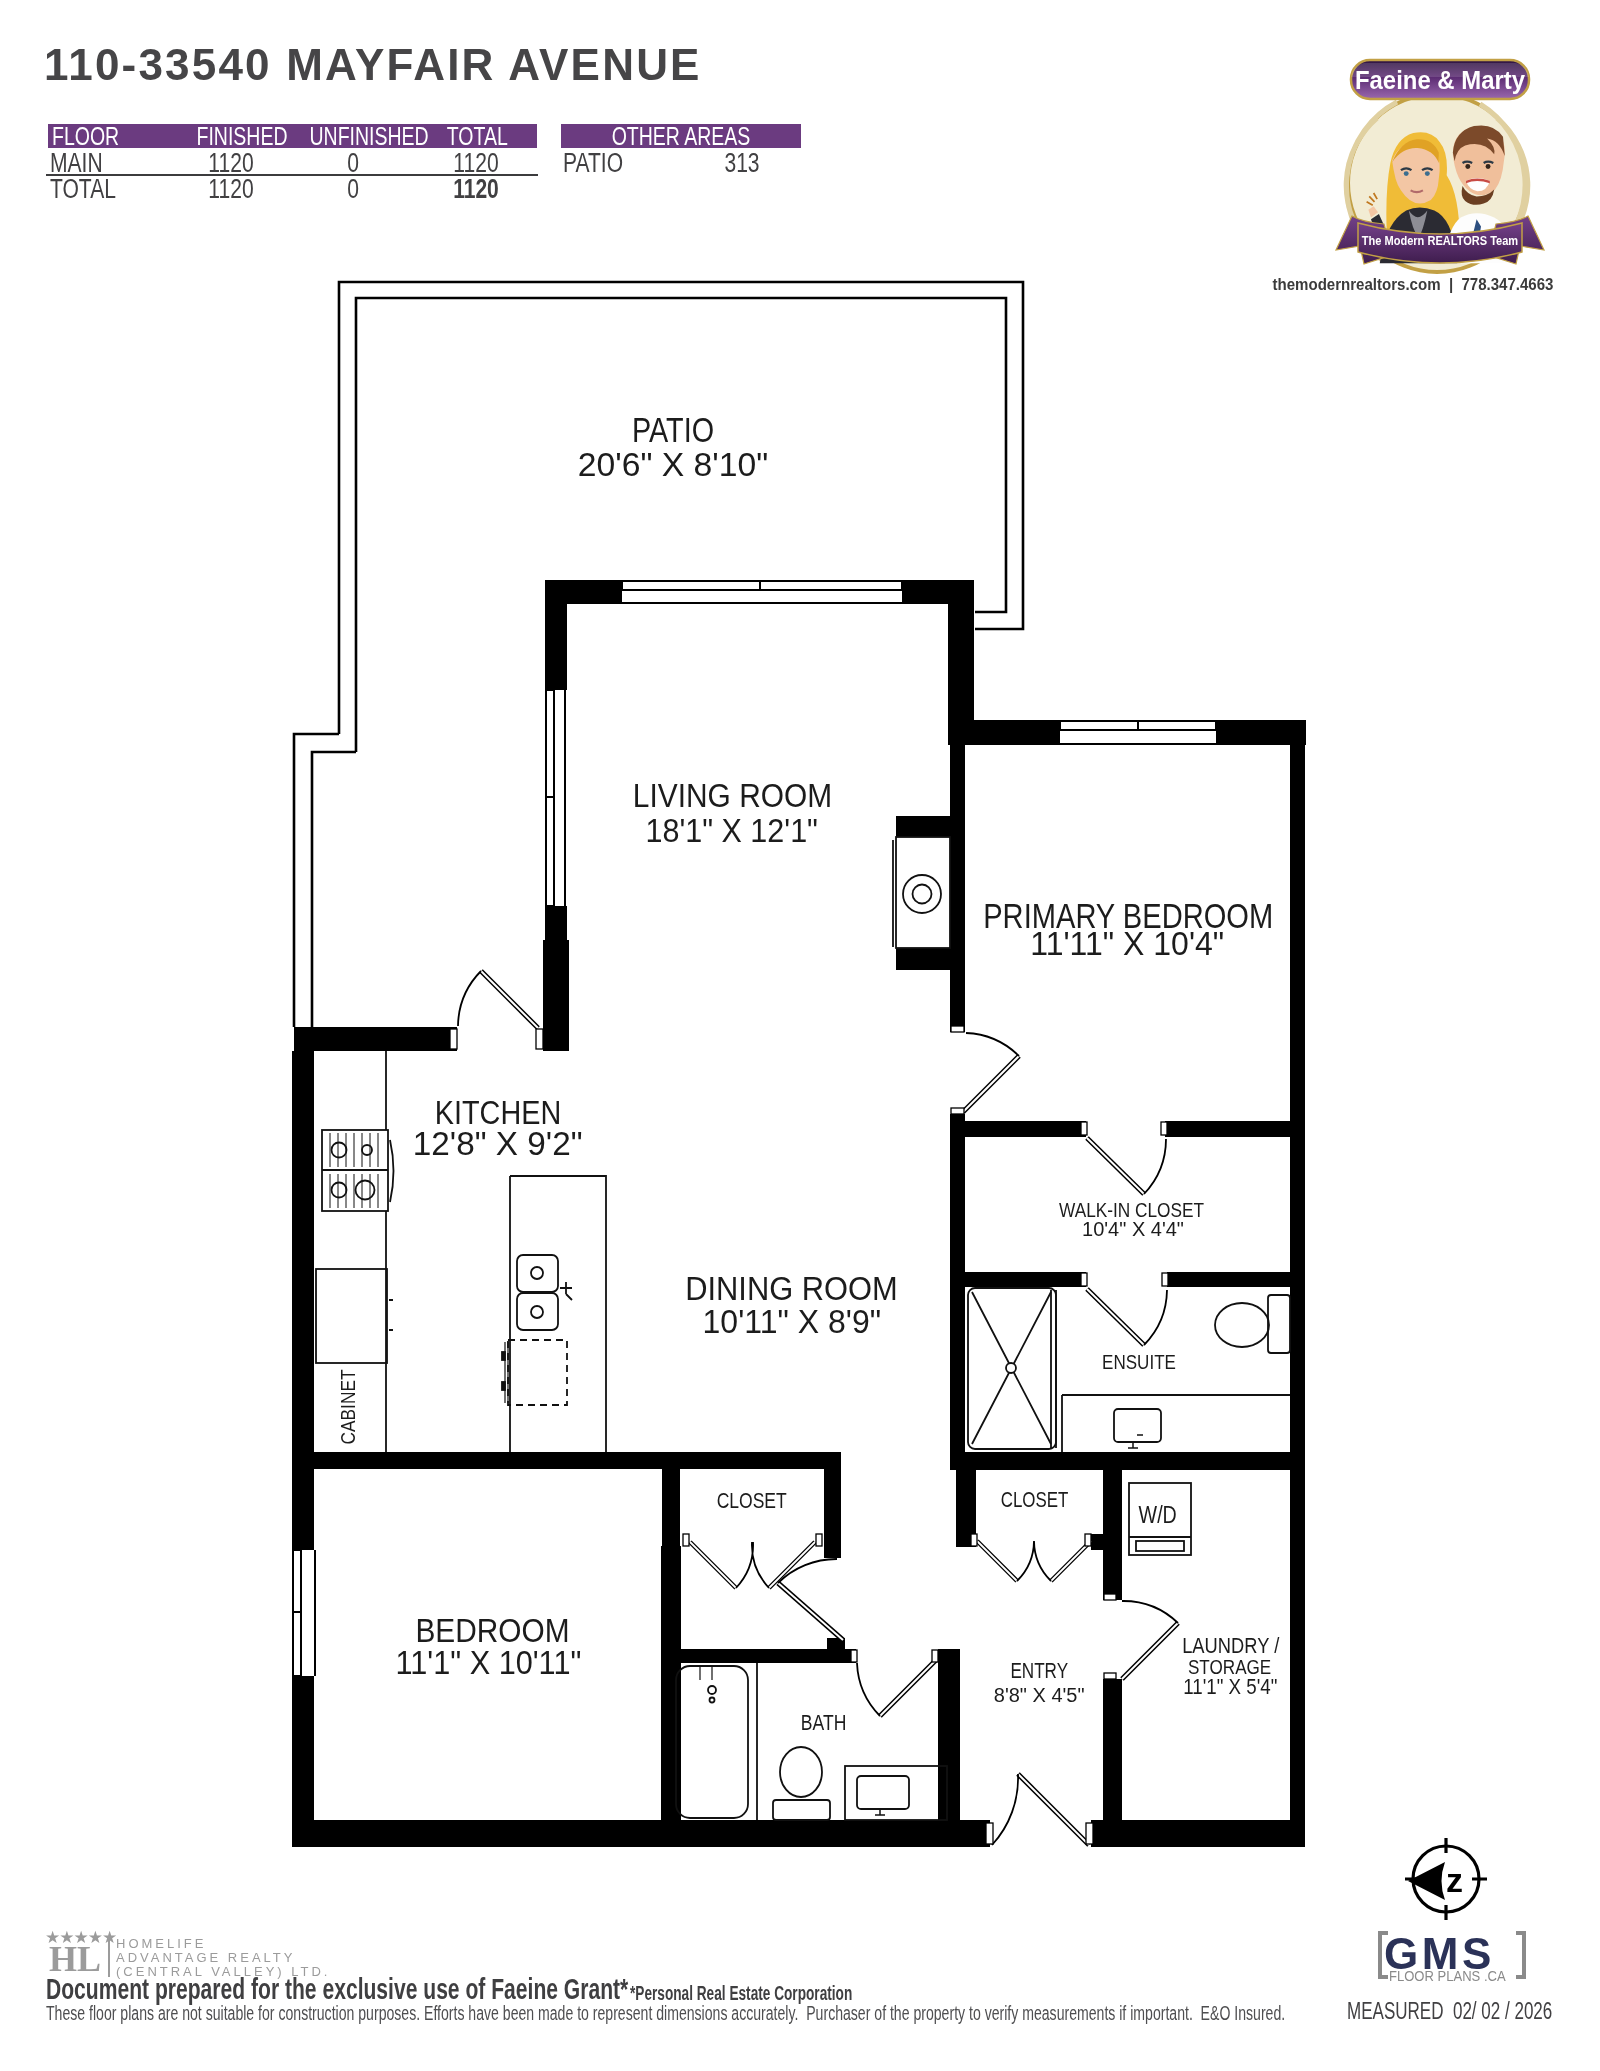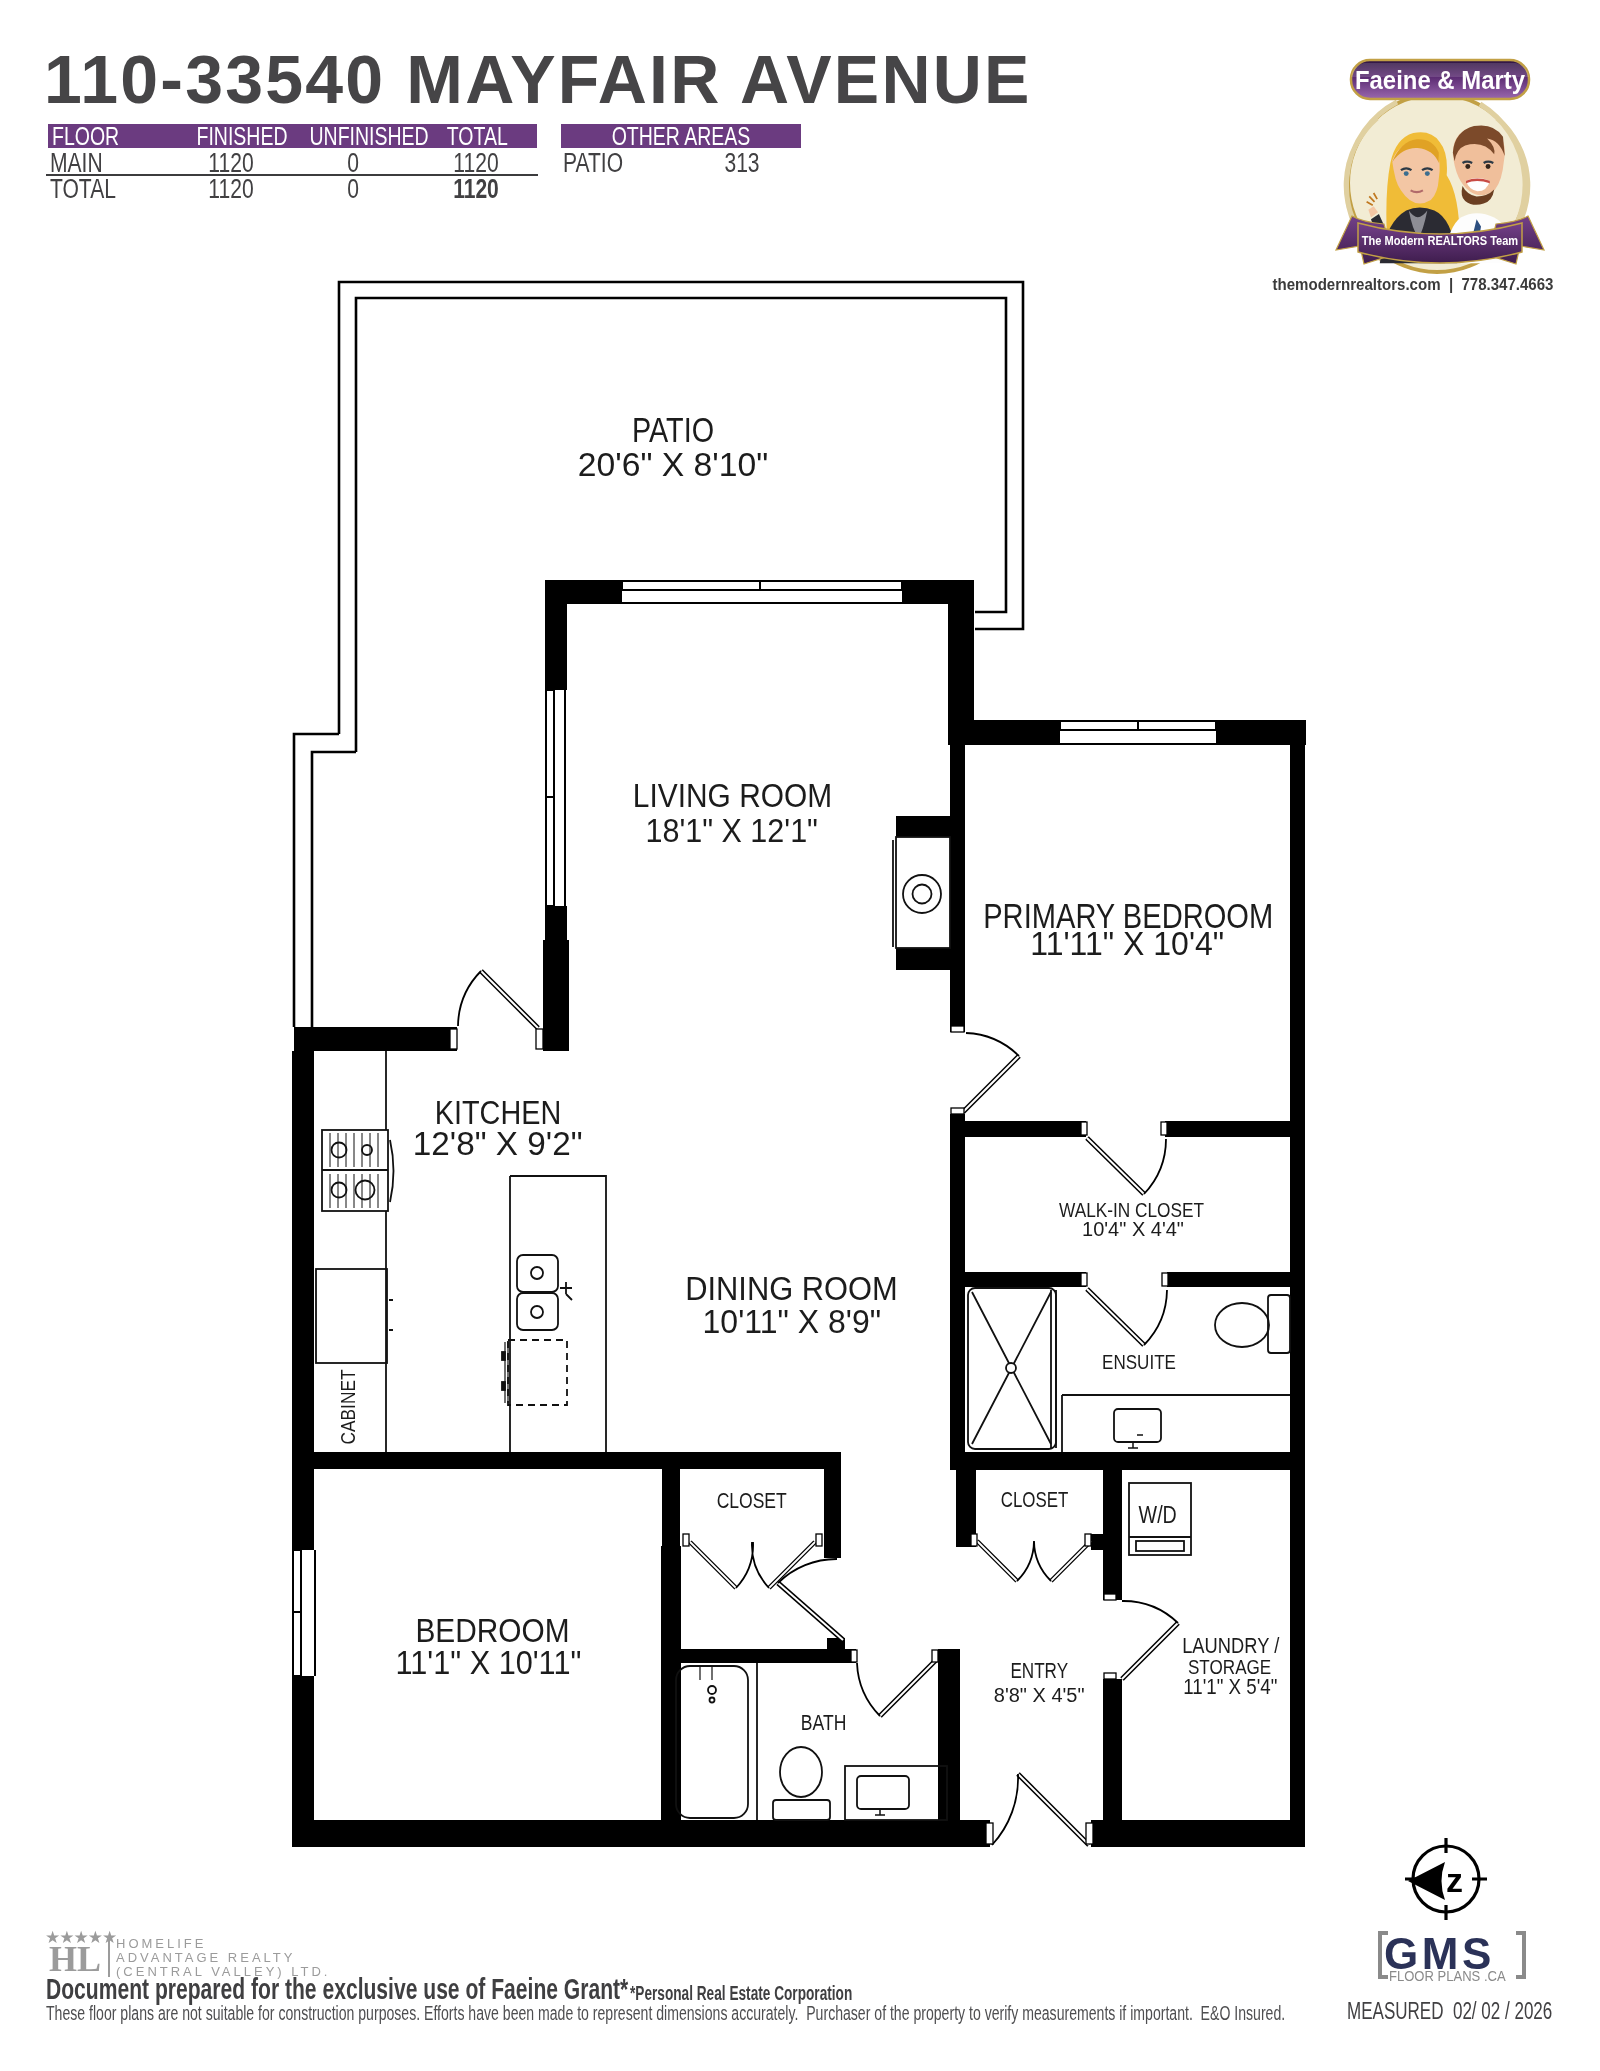--- a/index.html
+++ b/index.html
@@ -1,18 +1,18 @@
 <!DOCTYPE html>
 <html><head>
 <meta charset="utf-8">
 <style>
   html,body{margin:0;padding:0;}
   body{width:1600px;height:2071px;background:#ffffff;font-family:"Liberation Sans",sans-serif;position:relative;overflow:hidden;}
   .abs{position:absolute;}
-  #title{left:44px;top:40px;font-size:68px;font-weight:bold;color:#464547;letter-spacing:2.2px;white-space:nowrap;}
+  #title{left:44px;top:40px;font-size:44px;font-weight:bold;color:#464547;letter-spacing:2.2px;white-space:nowrap;}
   .bar{background:#6b3b80;color:#fff;}
   .tbl{font-size:27px;color:#414042;white-space:nowrap;line-height:26px;transform:scaleX(0.78);transform-origin:0 50%;}
   .ctr{text-align:center;transform-origin:50% 50%;}
   .bld{font-weight:bold;}
   .hdr{font-size:26px;color:#fff;white-space:nowrap;line-height:26px;transform:scaleX(0.75);transform-origin:0 50%;}
   .hdr[style*="text-align:center"]{transform-origin:50% 50%;}
 </style>
 </head>
 <body>
 

